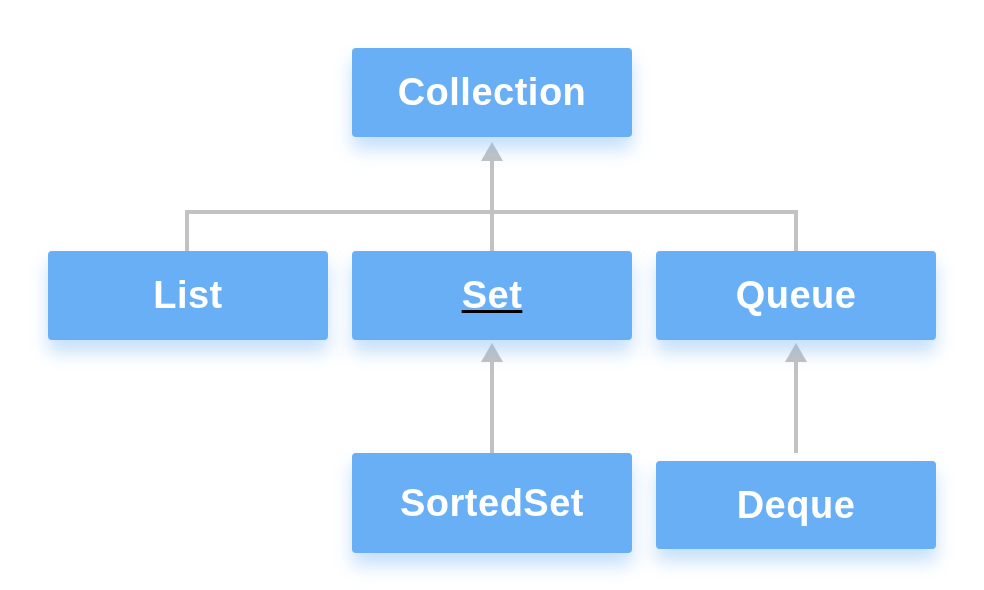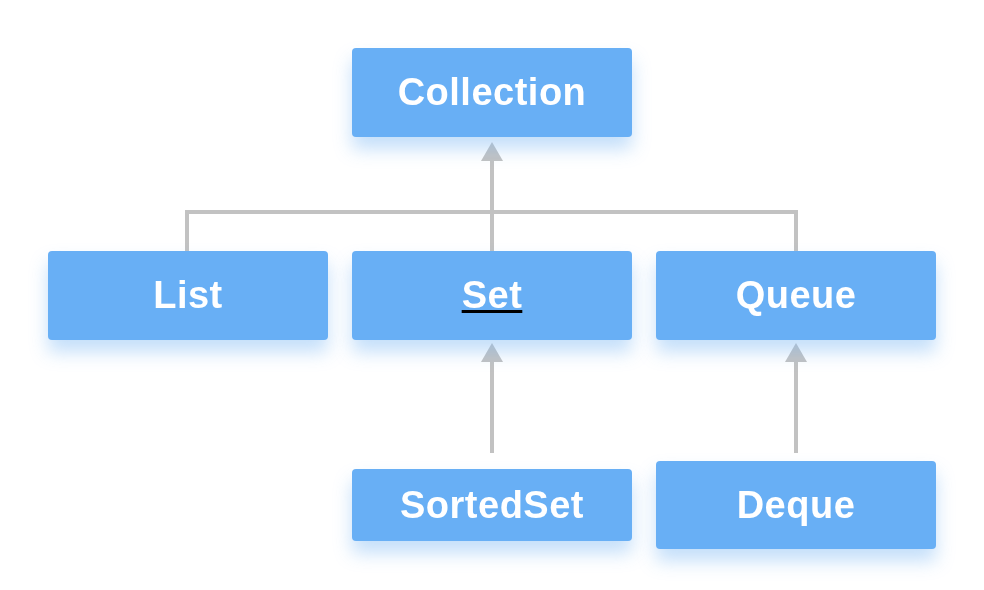--- a/index.html
+++ b/index.html
@@ -48,21 +48,21 @@
   }
   .arrow-head {
     fill: var(--connector, #C2C2C2);
     stroke: none;
   }
   
   #node-collection { left: 352px; top: 48px;  }
   #node-list       { left: 48px;  top: 251px; text-align: right; }
   #node-set        { left: 352px; top: 251px; text-decoration: underline; }
   #node-queue      { left: 656px; top: 251px; }
-  #node-sortedset  { left: 352px; top: 469px; height: 72px; }
+  #node-sortedset  { left: 352px; top: 453px; height: 100px; }
   #node-deque      { left: 656px; top: 453px; height: 88px; margin-top: 8px; }
 </style>
 </head>
 <body>
 
 <div id="canvas">
 
   <svg id="edges" viewBox="0 0 984 590" xmlns="http://www.w3.org/2000/svg">
 
     <path class="edge-line" d="M 187 251 L 187 212 L 796 212 L 796 251"></path>

